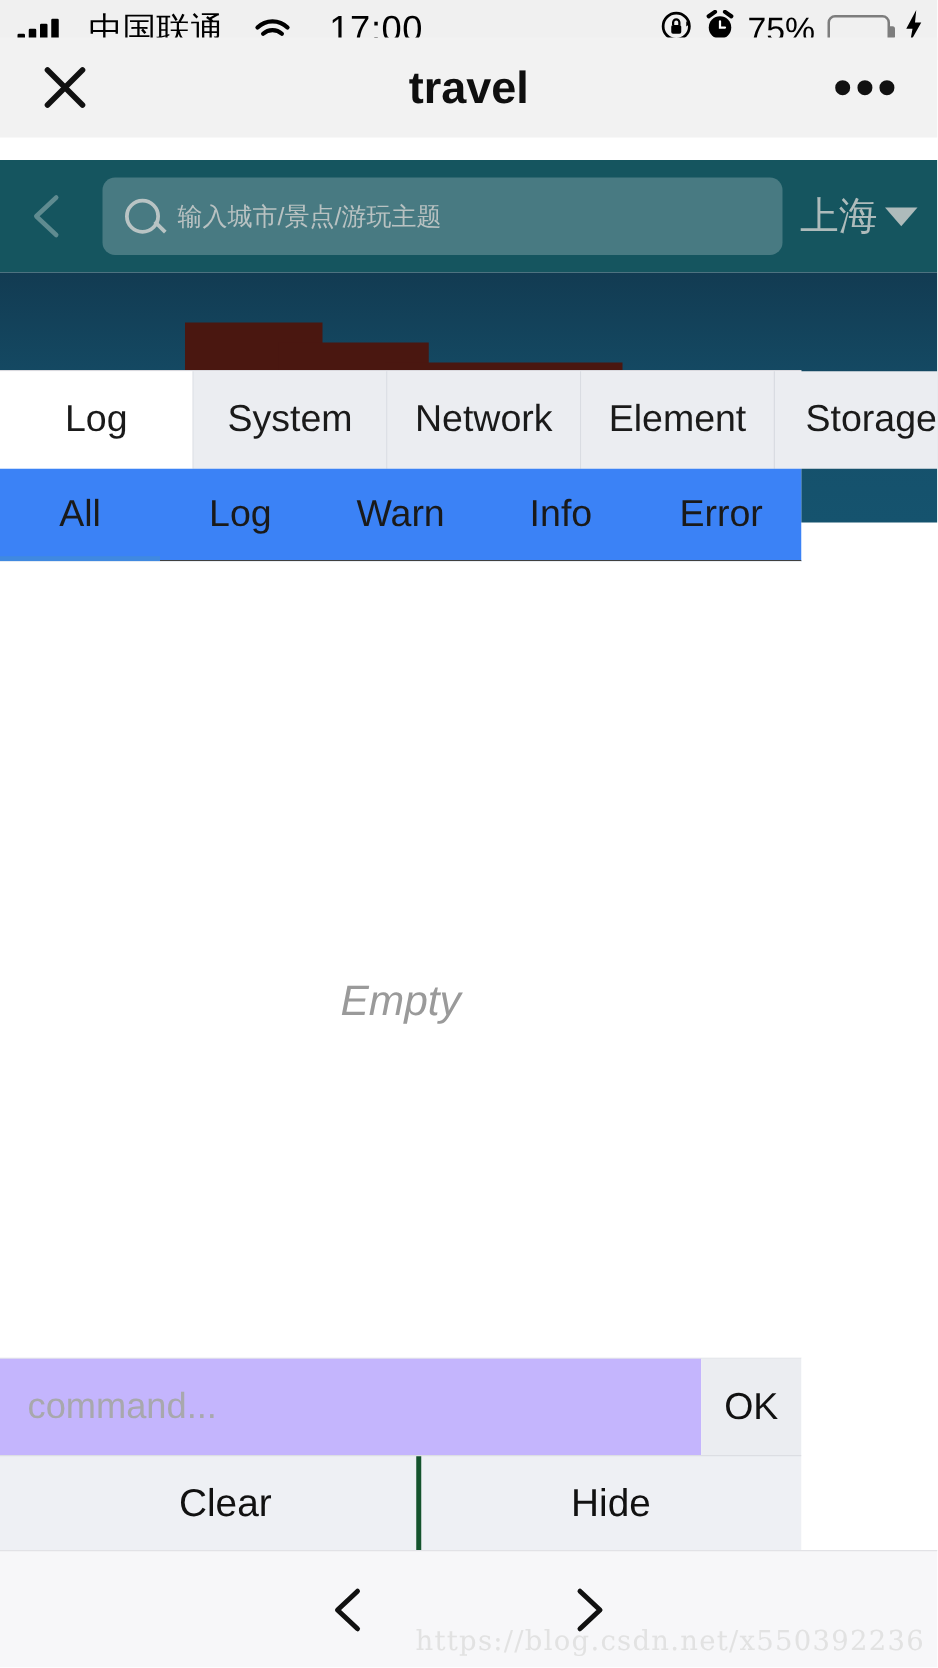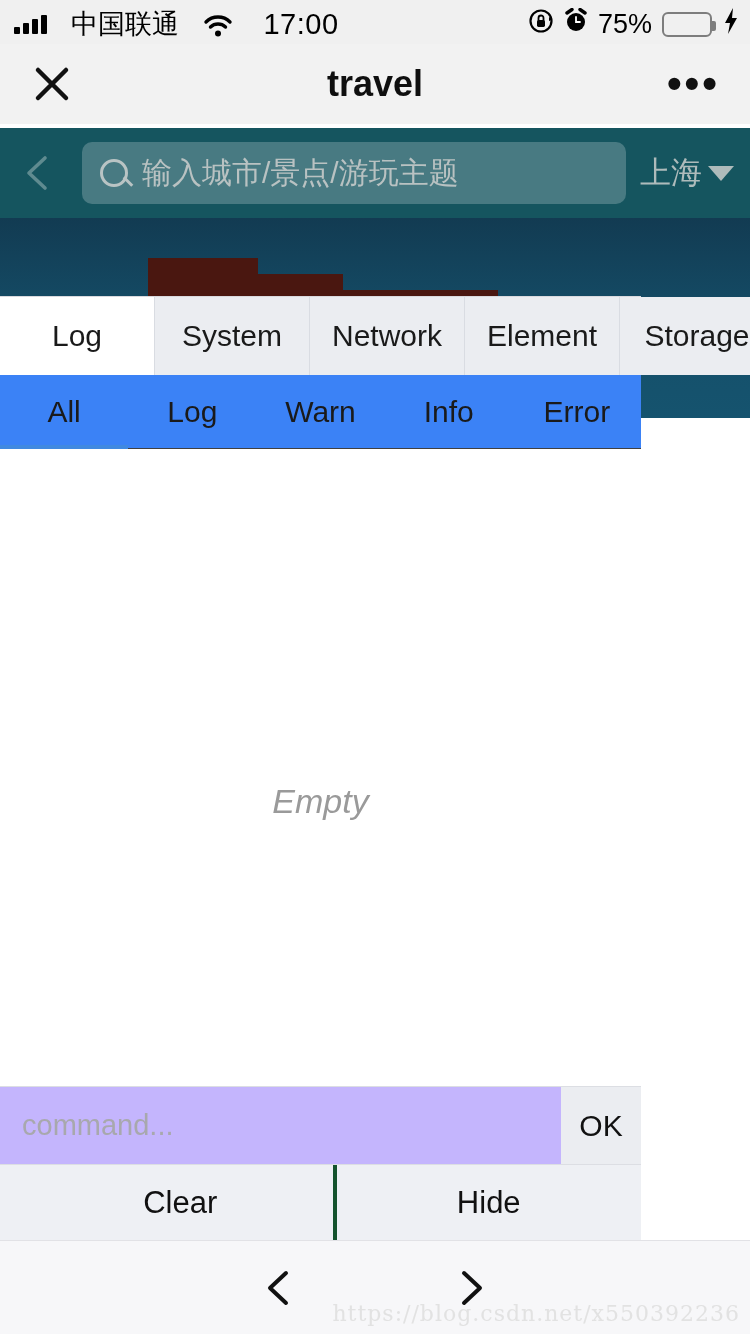--- a/index.html
+++ b/index.html
@@ -35,21 +35,21 @@
     position: relative; padding: 2px;
   }
   .battery::after {
     content: ""; position: absolute; right: -6px; top: 7px;
     width: 4px; height: 10px; background: #7d7d7d; border-radius: 0 2px 2px 0;
   }
   .battery-fill { height: 100%; width: 75%; background: #4cd964; border-radius: 2px; }
 
   
   .navbar {
-    position: absolute; top: 44px; left: 0; width: 750px; height: 80px;
+    position: absolute; top: 30px; left: 0; width: 750px; height: 80px;
     background: #f2f2f2;
     display: flex; align-items: center; justify-content: space-between;
     padding: 0 30px;
   }
   .nav-title { position: absolute; left: 0; width: 750px; text-align: center;
     font-size: 36px; font-weight: bold; color: #0f0f0f; pointer-events: none; }
   .nav-close { width: 44px; height: 44px; position: relative; z-index: 2; }
   .nav-more { font-size: 42px; letter-spacing: 3px; line-height: 22px; color: #111; z-index: 2; font-weight: bold; }
 
   
@@ -60,21 +60,21 @@
   }
   .back-chevron { width: 46px; height: 46px; position: relative; flex: 0 0 46px; }
   .search-field {
     flex: 1; height: 62px; margin: 0 14px 0 20px;
     background: rgba(255,255,255,.22); border-radius: 10px;
     display: flex; align-items: center; padding: 0 18px; gap: 14px;
   }
   .search-icon { width: 28px; height: 28px; border: 3px solid #b9c4c4; border-radius: 50%; position: relative; flex: 0 0 28px; }
   .search-icon::after { content:""; position:absolute; width: 12px; height: 3px; background: #b9c4c4;
     right: -9px; bottom: 1px; transform: rotate(45deg); }
-  .search-placeholder { color: #b9c2c2; font-size: 30px; }
+  .search-placeholder { color: #b9c2c2; font-size: 20px; }
   .city { color: #aebbbb; font-size: 31px; display: flex; align-items: center; gap: 6px; text-align: right; }
   .caret-down { width: 0; height: 0; border-left: 13px solid transparent; border-right: 13px solid transparent;
     border-top: 15px solid #aebbbb; }
   .banner { height: 200px; background: linear-gradient(180deg,#123b52 0%,#15506b 60%,#15536e 100%); position: relative; overflow: hidden; }
   .banner-graphic { position: absolute; left: 148px; top: 40px; }
   .bg-a { position: absolute; left: 0; top: 0; width: 110px; height: 58px; background: #4a1710; }
   .bg-b { position: absolute; left: 75px; top: 16px; width: 120px; height: 46px; background: #4a1710; }
   .bg-c { position: absolute; left: 160px; top: 32px; width: 190px; height: 26px; background: #4a1710; }
   .bg-w1 { position: absolute; left: 26px; top: 40px; width: 36px; height: 26px; background: #ccc8c4; }
   .bg-w2 { position: absolute; left: 72px; top: 44px; width: 52px; height: 22px; background: #ccc8c4; }

